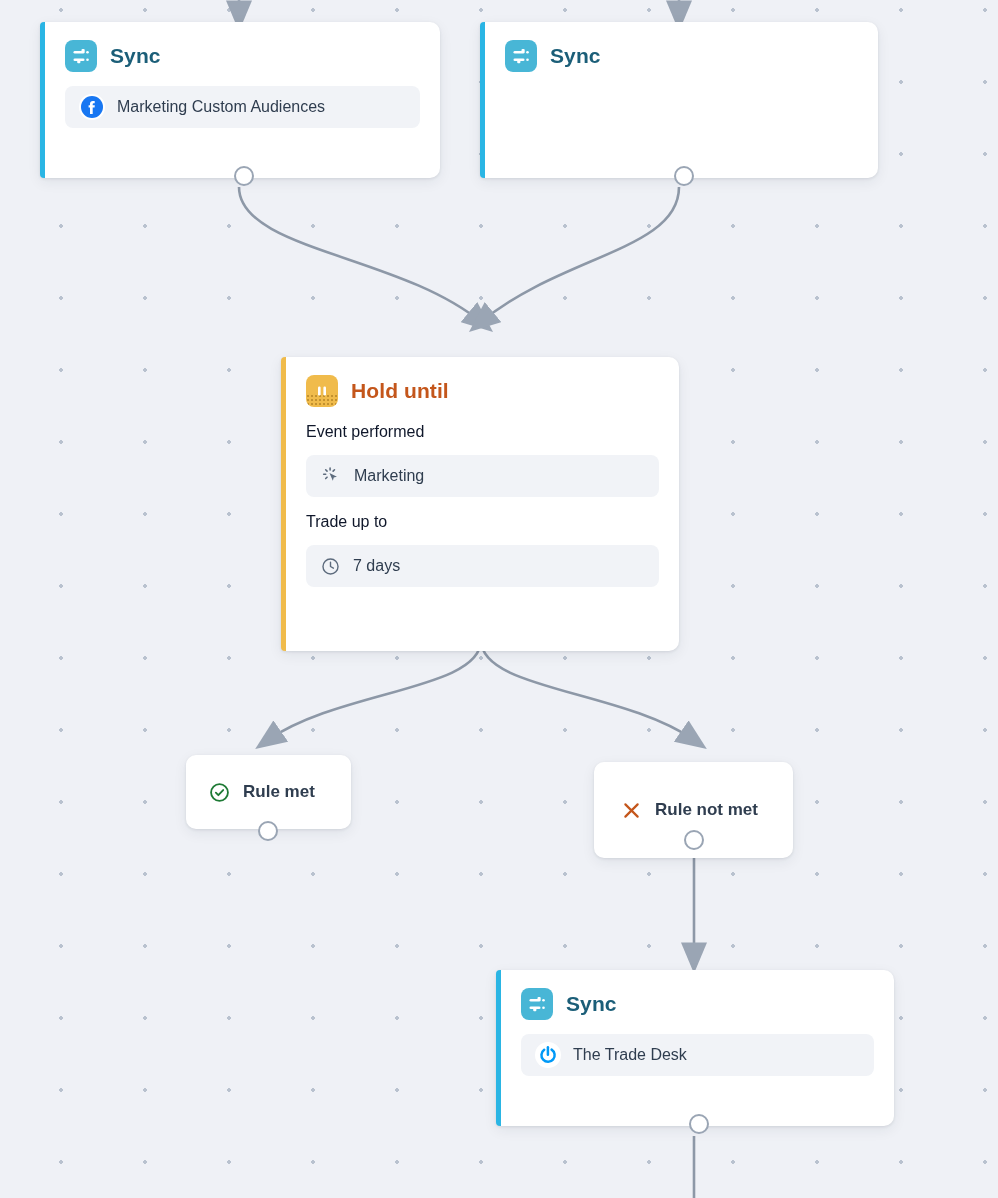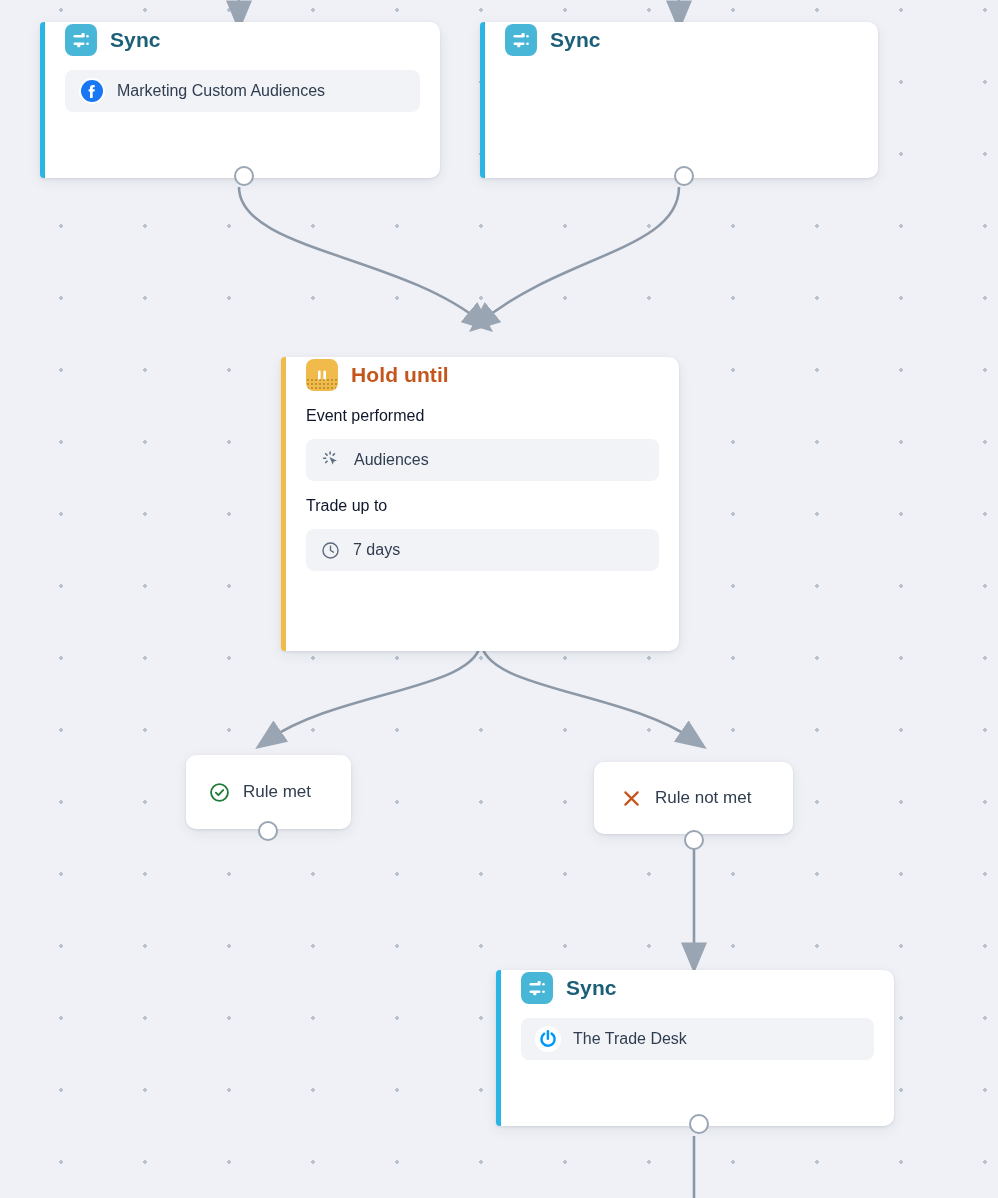--- a/index.html
+++ b/index.html
@@ -36,21 +36,21 @@
   }
   .node.accent {
     border-left: 5px solid #2ab5e4;
     border-radius: 4px 10px 10px 4px;
   }
 
   .node-head {
     display: flex;
     align-items: center;
     gap: 13px;
-    padding: 2px 20px 0 20px;
+    padding: 18px 20px 0 20px;
     text-align: center;
   }
   .node-title {
     font-size: 21px;
     font-weight: bold;
     letter-spacing: .1px;
   }
   .title-sync { color: #1b5e78; }
   .title-hold { color: #c4561b; }
 
@@ -118,20 +118,21 @@
     box-shadow: 0 1px 3px rgba(27,38,58,.10), 0 4px 14px rgba(27,38,58,.07);
     display: flex;
     align-items: center;
     gap: 12px;
     box-sizing: border-box;
   }
   .chip-label {
     font-size: 17px;
     color: #2f3d4f;
     white-space: nowrap;
+    font-weight: bold;
   }
 
   
   .handle {
     position: absolute;
     width: 20px; height: 20px;
     border-radius: 50%;
     background: #ffffff;
     border: 2px solid #9aa5b4;
     box-sizing: border-box;
@@ -227,21 +228,21 @@
           <g stroke="#5d6b7d" stroke-width="1.7" stroke-linecap="round">
             <path d="M11 3.2v2.2"></path>
             <path d="M6.2 5.2l1.5 1.5"></path>
             <path d="M4 10h2.2"></path>
             <path d="M6.2 14.8l1.5-1.5"></path>
             <path d="M15.8 5.2l-1.5 1.5"></path>
           </g>
           <path d="M10.3 8.6l8.2 4.1-3.5 1-1 3.5-3.7-8.6z" fill="#5d6b7d"></path>
         </svg>
       </div>
-      <div class="field-label">Audiences</div>
+      <div class="field-label">Marketing</div>
     </div>
 
     <div class="section-label">Trade up to</div>
     <div class="field">
       <div class="glyph">
         <svg width="21" height="21" viewBox="0 0 24 24" aria-hidden="true">
           <circle cx="12" cy="12" r="8.6" fill="none" stroke="#5d6b7d" stroke-width="1.6"></circle>
           <path d="M12 7.2V12l3.3 1.9" fill="none" stroke="#5d6b7d" stroke-width="1.6" stroke-linecap="round" stroke-linejoin="round"></path>
         </svg>
       </div>
@@ -253,21 +254,21 @@
     <div class="glyph">
       <svg width="23" height="23" viewBox="0 0 24 24" aria-hidden="true">
         <circle cx="12" cy="12" r="8.8" fill="none" stroke="#1e7a35" stroke-width="1.9"></circle>
         <path d="M8.2 12.2l2.6 2.6 5-5.4" fill="none" stroke="#1e7a35" stroke-width="1.9" stroke-linecap="round" stroke-linejoin="round"></path>
       </svg>
     </div>
     <div class="chip-label">Rule met</div>
     <div class="handle" style="left:72px; top:66px;"></div>
   </div>
 
-  <div class="chip" style="left:594px; top:762px; width:199px; height:72px; padding:9px 26px;">
+  <div class="chip" style="left:594px; top:762px; width:199px; height:96px; padding:9px 26px;">
     <div class="glyph">
       <svg width="23" height="23" viewBox="0 0 24 24" aria-hidden="true">
         <path d="M5.6 5.6L18.4 18.4M18.4 5.6L5.6 18.4" fill="none" stroke="#c4561b" stroke-width="2.3" stroke-linecap="round"></path>
       </svg>
     </div>
     <div class="chip-label">Rule not met</div>
     <div class="handle" style="left:90px; top:68px;"></div>
   </div>
 
   <div class="node accent" style="left:496px; top:970px; width:398px; height:156px;">

